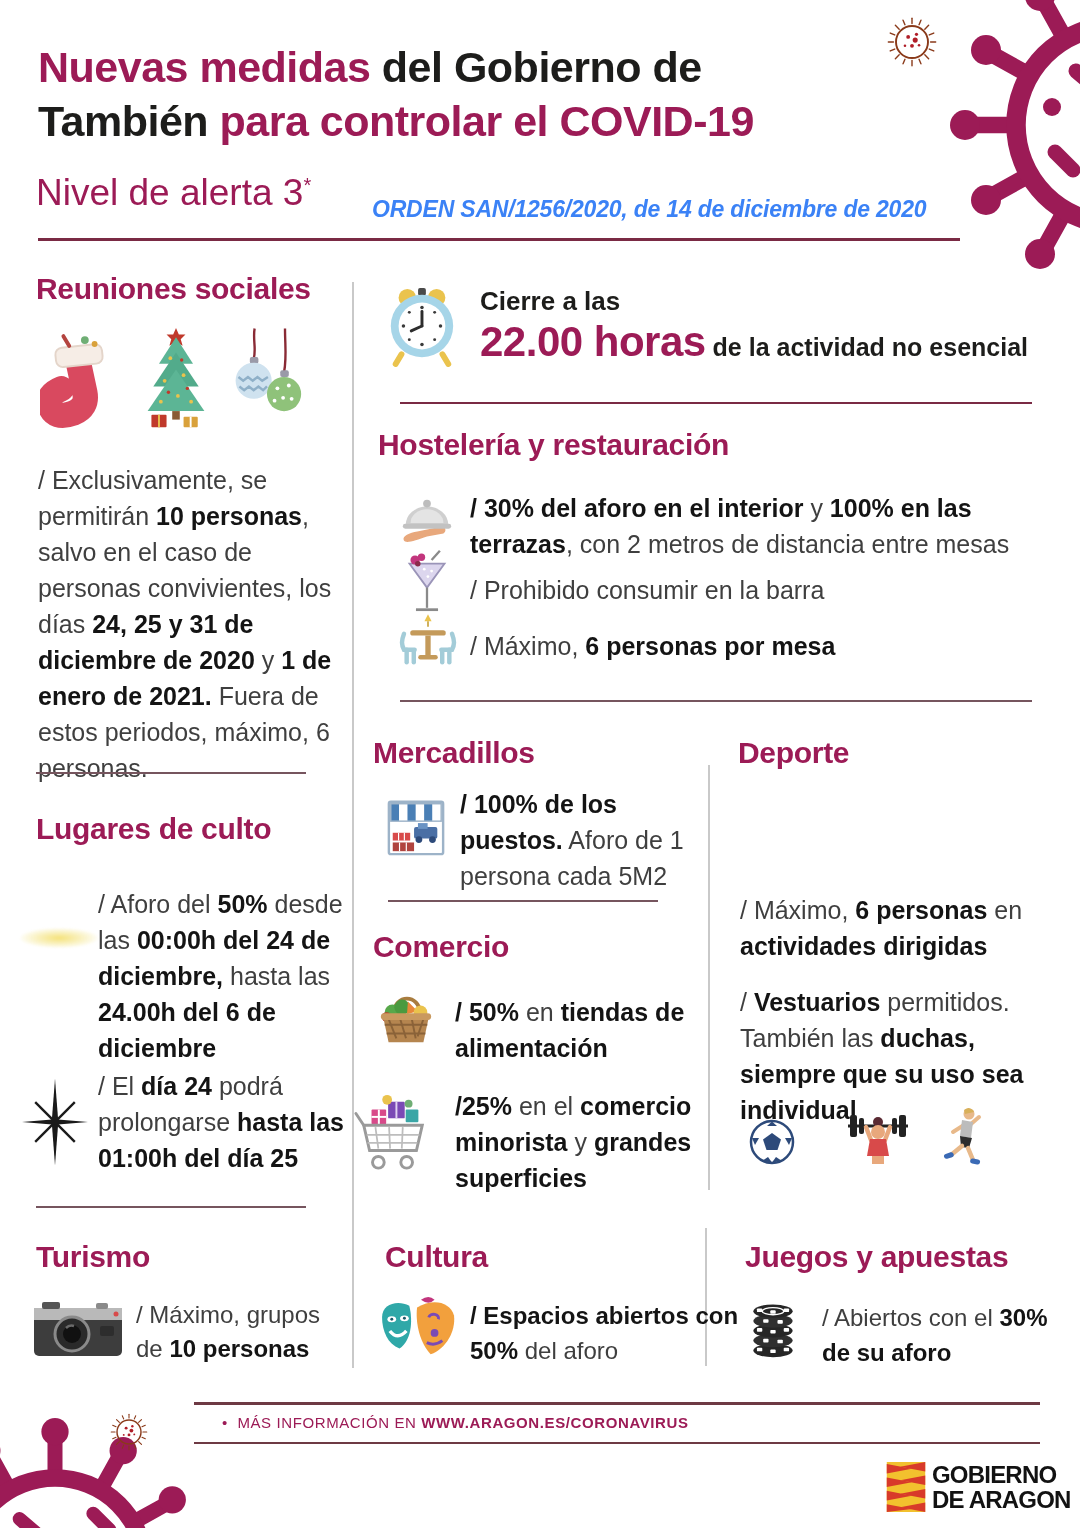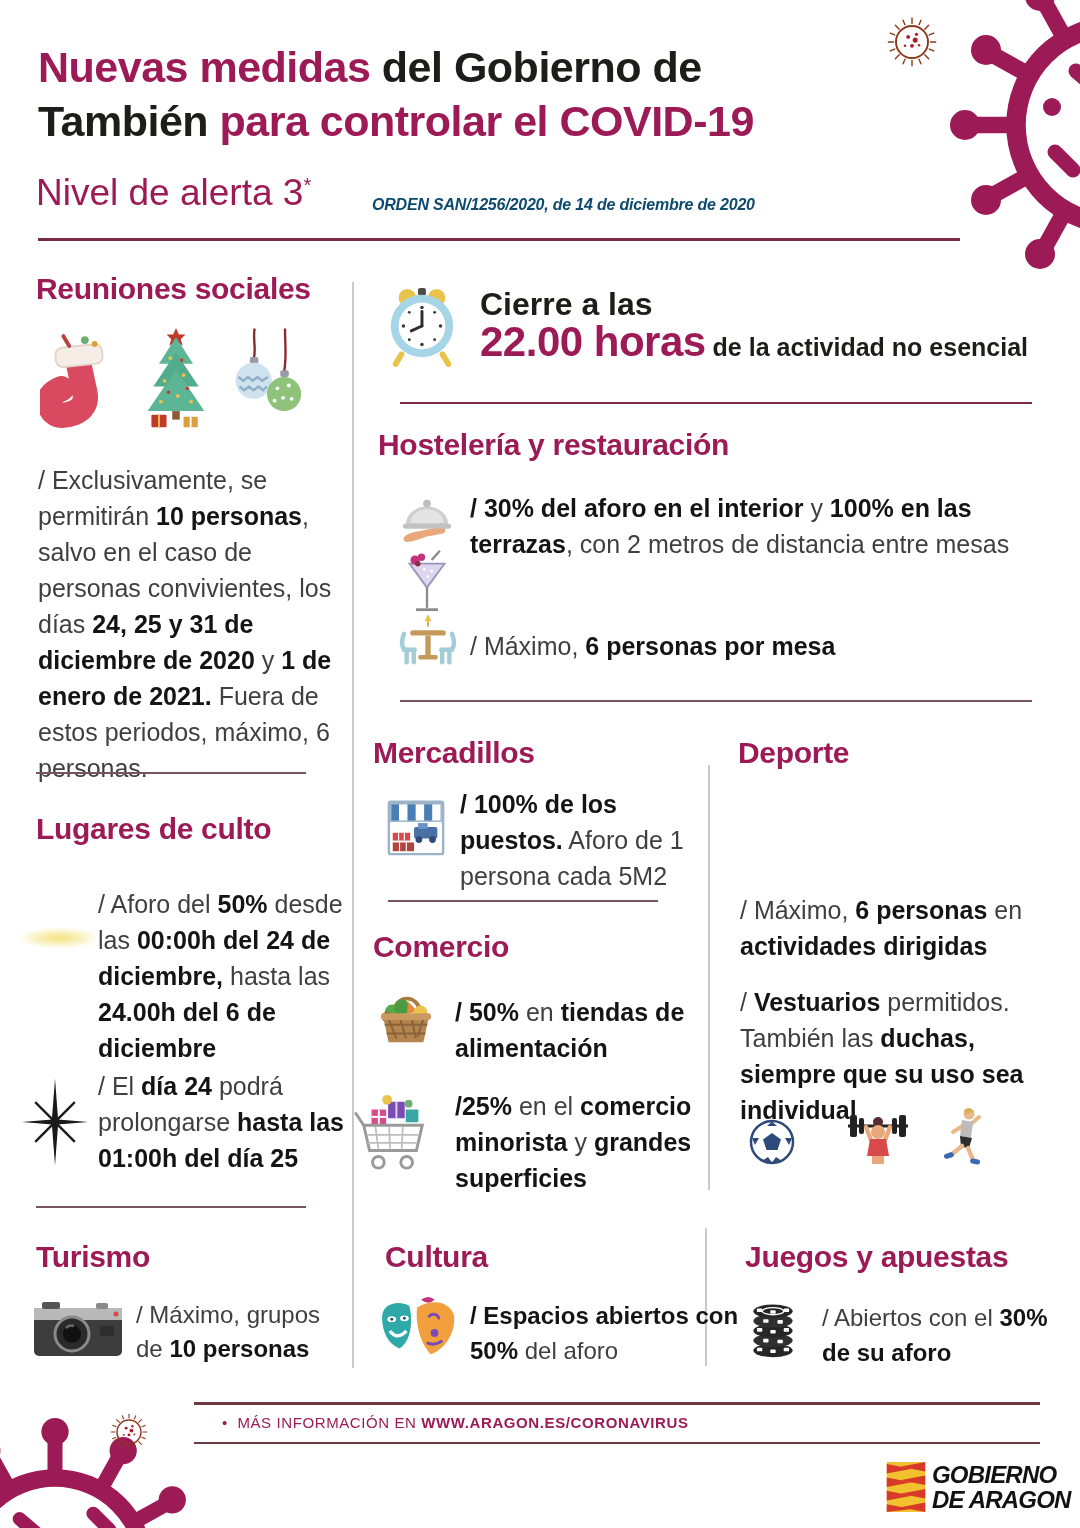--- a/index.html
+++ b/index.html
@@ -6,33 +6,33 @@
   .page{
     position:relative;width:1080px;height:1528px;margin:0 auto;
     background:#ffffff;overflow:hidden;
     font-family:"Liberation Sans",sans-serif;color:#3f3f3f;
   }
   .abs{position:absolute;}
   .title{font-size:43px;line-height:54px;font-weight:700;color:#1d1d1b;letter-spacing:-0.5px;}
   .title .accent{color:#9c1b56;}
   .alert{font-size:37px;font-weight:400;color:#9c1b56;}
   .alert sup{font-size:20px;}
-  .order{font-size:16px;font-style:italic;font-weight:700;color:#0c4a6e;letter-spacing:-0.2px;}
+  .order{font-size:23px;font-style:italic;font-weight:700;color:#3b82f6;letter-spacing:-0.2px;}
   .h2{font-size:30px;font-weight:700;color:#9c1b56;letter-spacing:-0.3px;}
   .body{font-size:25px;line-height:36px;color:#3f3f3f;}
   .body .b{font-weight:700;color:#141414;}
   .rule{position:absolute;background:#7a2a44;}
   .rule-soft{position:absolute;background:#76555e;}
   .vrule{position:absolute;background:#c9c9c9;width:2px;}
-  .cierre-lead{font-size:32px;font-weight:700;color:#1d1d1b;}
+  .cierre-lead{font-size:26px;font-weight:700;color:#1d1d1b;}
   .cierre-time{font-size:42px;font-weight:700;color:#9c1b56;letter-spacing:-0.5px;}
   .cierre-tail{font-size:25px;font-weight:700;color:#1d1d1b;}
   .footer-info{font-size:15px;letter-spacing:0.6px;color:#9c1b56;}
   .footer-info .b{font-weight:700;}
-  .logo-text{font-size:24px;line-height:25px;font-weight:700;color:#121212;letter-spacing:-0.8px;font-style:italic;}
+  .logo-text{font-size:24px;line-height:25px;font-weight:700;color:#121212;letter-spacing:-0.8px;}
   .candle-glow{
     width:78px;height:20px;border-radius:50%;
     background:radial-gradient(ellipse at center,#f5e27a 0%,#faf3c8 45%,rgba(255,255,255,0) 75%);
     filter:blur(1px);
   }
 </style>
 </head>
 <body>
 
 <svg width="0" height="0" style="position:absolute">
@@ -480,20 +480,21 @@
   <div class="rule-soft" style="left:400px;top:402px;width:632px;height:2px;background:#7a2a44"></div>
 
   <div class="abs h2" style="left:378px;top:428px">Hostelería y restauración</div>
   <svg class="abs" style="left:398px;top:490px" width="58" height="60">
       <use href="#cloche"></use>
     </svg>
   <div class="abs body" style="left:470px;top:490px;width:575px"><span class="b">/ 30% del aforo en el interior</span><span> y </span><span class="b">100% en las terrazas</span><span>, con 2 metros de distancia entre mesas</span></div>
   <svg class="abs" style="left:404px;top:548px" width="46" height="70">
       <use href="#cocktail"></use>
     </svg>
+  <div class="abs body" style="left:470px;top:572px;width:560px"><span>/ Prohibido consumir en la barra</span></div>
   <svg class="abs" style="left:396px;top:612px" width="64" height="56">
       <use href="#table-chairs"></use>
     </svg>
   <div class="abs body" style="left:470px;top:628px;width:560px"><span>/  Máximo, </span><span class="b">6 personas por mesa</span></div>
   <div class="rule-soft" style="left:400px;top:700px;width:632px;height:2px"></div>
 
   <div class="abs h2" style="left:373px;top:736px">Mercadillos</div>
   <svg class="abs" style="left:385px;top:794px" width="62" height="64">
       <use href="#market-stall"></use>
     </svg>

